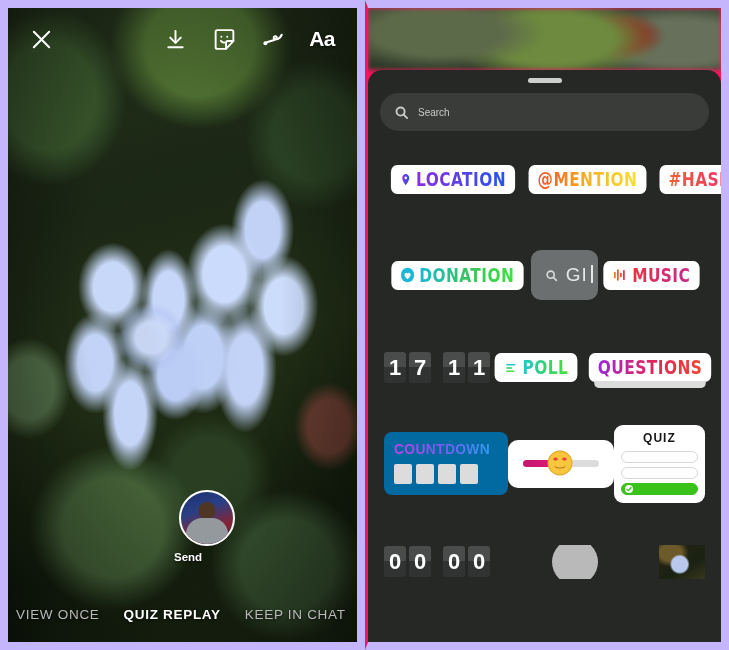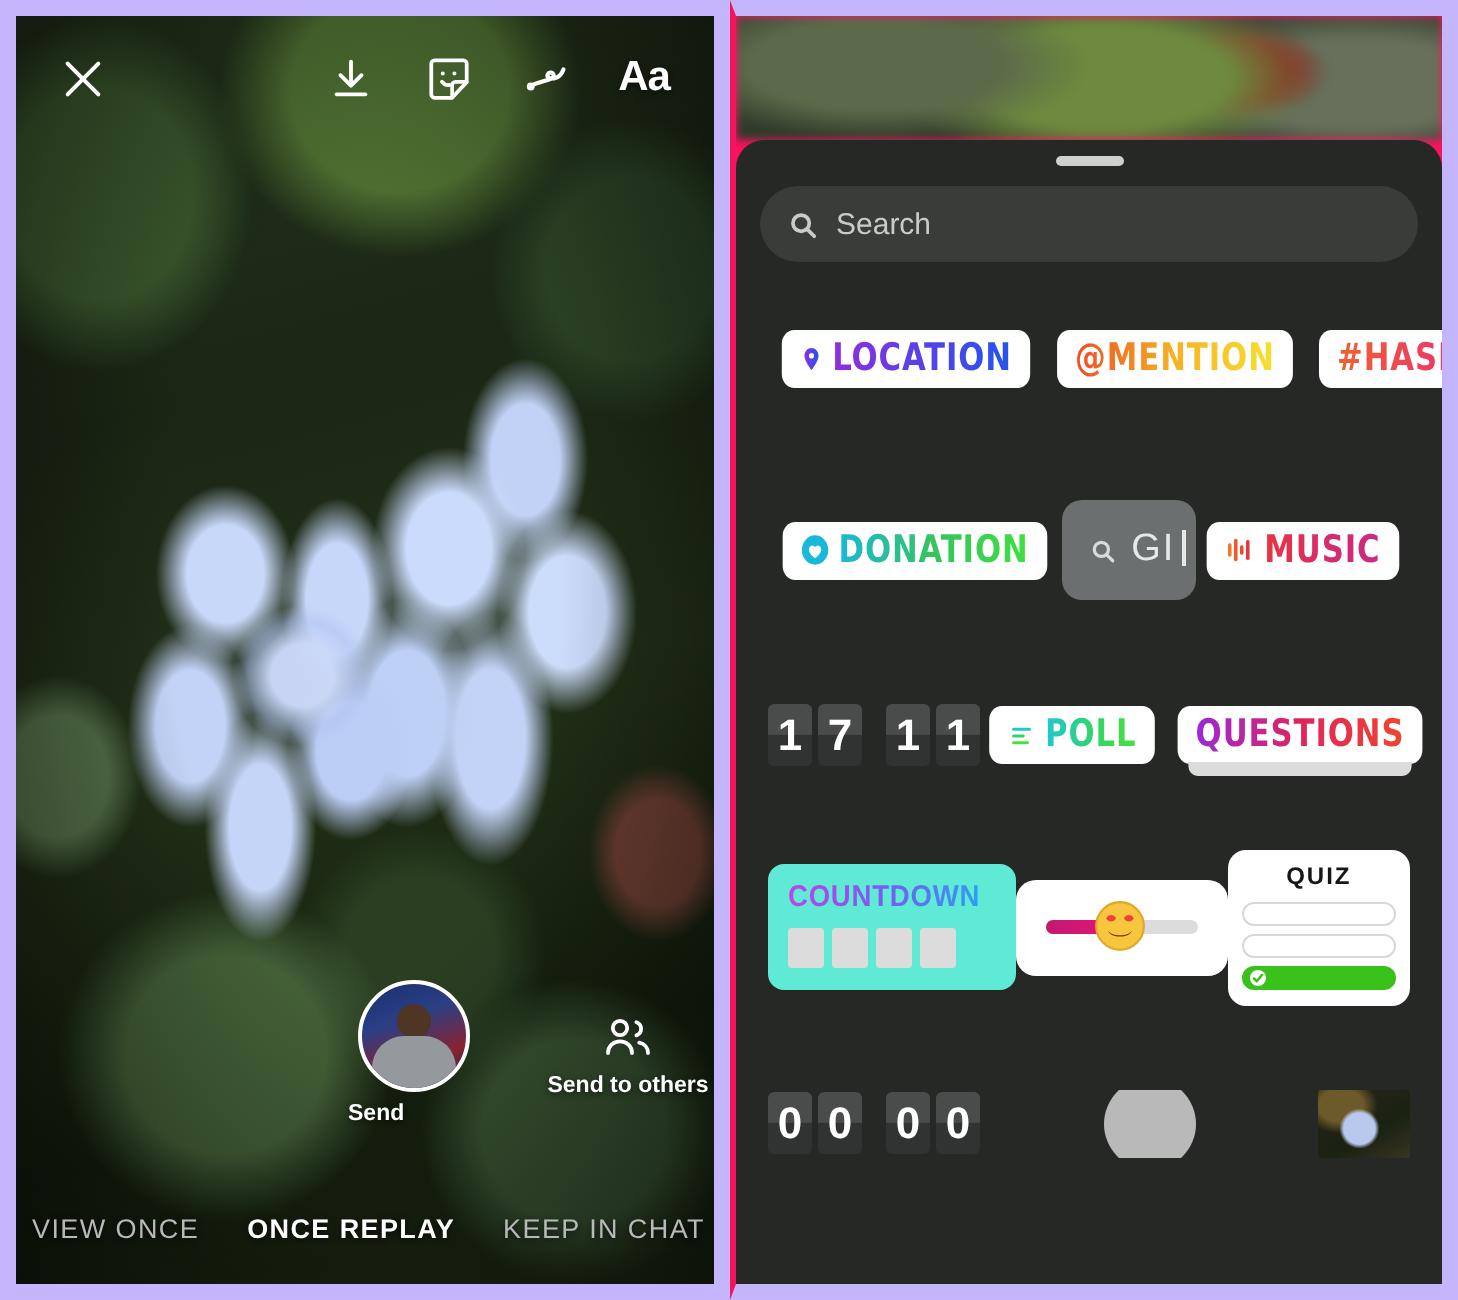--- a/index.html
+++ b/index.html
@@ -84,21 +84,21 @@
       radial-gradient(ellipse 30% 60% at 88% 55%, #66705a 0 60%, rgba(70,80,60,0) 100%),
       linear-gradient(180deg,#3b4634 0%,#2e3a28 100%);
     filter:blur(2px); }
   .sheet { position:absolute; top:62px; left:0; right:0; bottom:0; background:#262826;
     border-radius:14px 14px 0 0; }
   .grabber { width:34px; height:5px; border-radius:3px; background:#cfcfcf;
     margin:8px auto 0; }
 
   .search-bar { margin:10px 12px 0; height:38px; border-radius:19px; background:#3a3c3a;
     display:flex; align-items:center; padding:0 14px; gap:9px; cursor:text; }
-  .search-txt { color:#c9cbc9; font-size:15px; }
+  .search-txt { color:#c9cbc9; font-size:10px; }
 
   .sticker-grid { padding:20px 10px 0; }
   .srow { display:flex; align-items:center; justify-content:space-between;
     padding:0 6px; }
   .r1 { margin-top:14px; } .r2 { margin-top:56px; }
   .r3 { margin-top:52px; } .r4 { margin-top:42px; }
   .r5 { margin-top:42px; }
 
   .pill { background:#fff; border-radius:7px; padding:5px 10px;
     font-size:19px; font-weight:700; letter-spacing:.5px; line-height:1;
@@ -126,21 +126,21 @@
   .flip .d { width:22px; height:31px; border-radius:3px; position:relative;
     background:linear-gradient(180deg,#4a4c4c 0 49%,#313333 50% 100%);
     color:#fff; font-size:22px; font-weight:700; line-height:31px; text-align:center;
     font-family:"Liberation Sans",sans-serif; }
   .flip .gap { width:6px; }
 
   .ques-pill { position:relative; }
   .ques-pill::after { content:""; position:absolute; left:6px; right:6px; bottom:-6px;
     height:7px; background:#dcdcdc; border-radius:0 0 5px 5px; }
 
-  .cdn-card { background:#5eead4; border-radius:8px; padding:9px 10px 11px; cursor:pointer;
+  .cdn-card { background:#0369a1; border-radius:8px; padding:9px 10px 11px; cursor:pointer;
     display:flex; flex-direction:column; gap:8px; align-items:flex-start; }
   .cdn-title { font-size:15px; font-weight:700; letter-spacing:.4px; line-height:1;
     transform:scaleX(.92); transform-origin:left center; }
   .cdn-bars { display:flex; gap:4px; }
   .cdn-bars i { width:18px; height:20px; background:#dcdcdc; border-radius:2px; display:block; }
 
   .slider-card { background:#fff; border-radius:10px; width:108px; height:48px; cursor:pointer;
     display:flex; align-items:center; justify-content:center; position:relative; }
   .slider-track { width:76px; height:7px; border-radius:4px; background:#dcdcdc; position:relative; }
   .slider-fill { position:absolute; left:0; top:0; height:7px; width:32px; border-radius:4px;
@@ -212,36 +212,25 @@
     </div>
 
     <div class="send-row">
       <div class="send-me">
         <div class="avatar">
           <div class="head"></div>
             <div class="body"></div>
         </div>
         <div class="send-lbl">Send</div>
       </div>
-      <div class="send-others">
-        <div class="people-ic">
-          <svg width="26" height="24" viewBox="0 0 26 24" fill="none" stroke="#fff" stroke-width="1.9" stroke-linecap="round" stroke-linejoin="round">
-              <circle cx="9" cy="7" r="3.6"></circle>
-              <path d="M3 19.5c0-3.4 2.7-5.8 6-5.8s6 2.4 6 5.8"></path>
-              <path d="M17.2 4.1a3.5 3.5 0 0 1 0 6.6"></path>
-              <path d="M18.6 14.3c2.6.5 4.4 2.6 4.4 5.2"></path>
-            </svg>
-        </div>
-        <div class="send-lbl">Send to others</div>
-      </div>
     </div>
 
     <div class="modes">
       <div class="mode">VIEW ONCE</div>
-      <div class="mode active">ONCE REPLAY</div>
+      <div class="mode active">QUIZ REPLAY</div>
       <div class="mode">KEEP IN CHAT</div>
     </div>
   </div>
 
   <div class="panel panel-right">
     <div class="blur-top"></div>
 
     <div class="sheet">
       <div class="grabber"></div>
 

